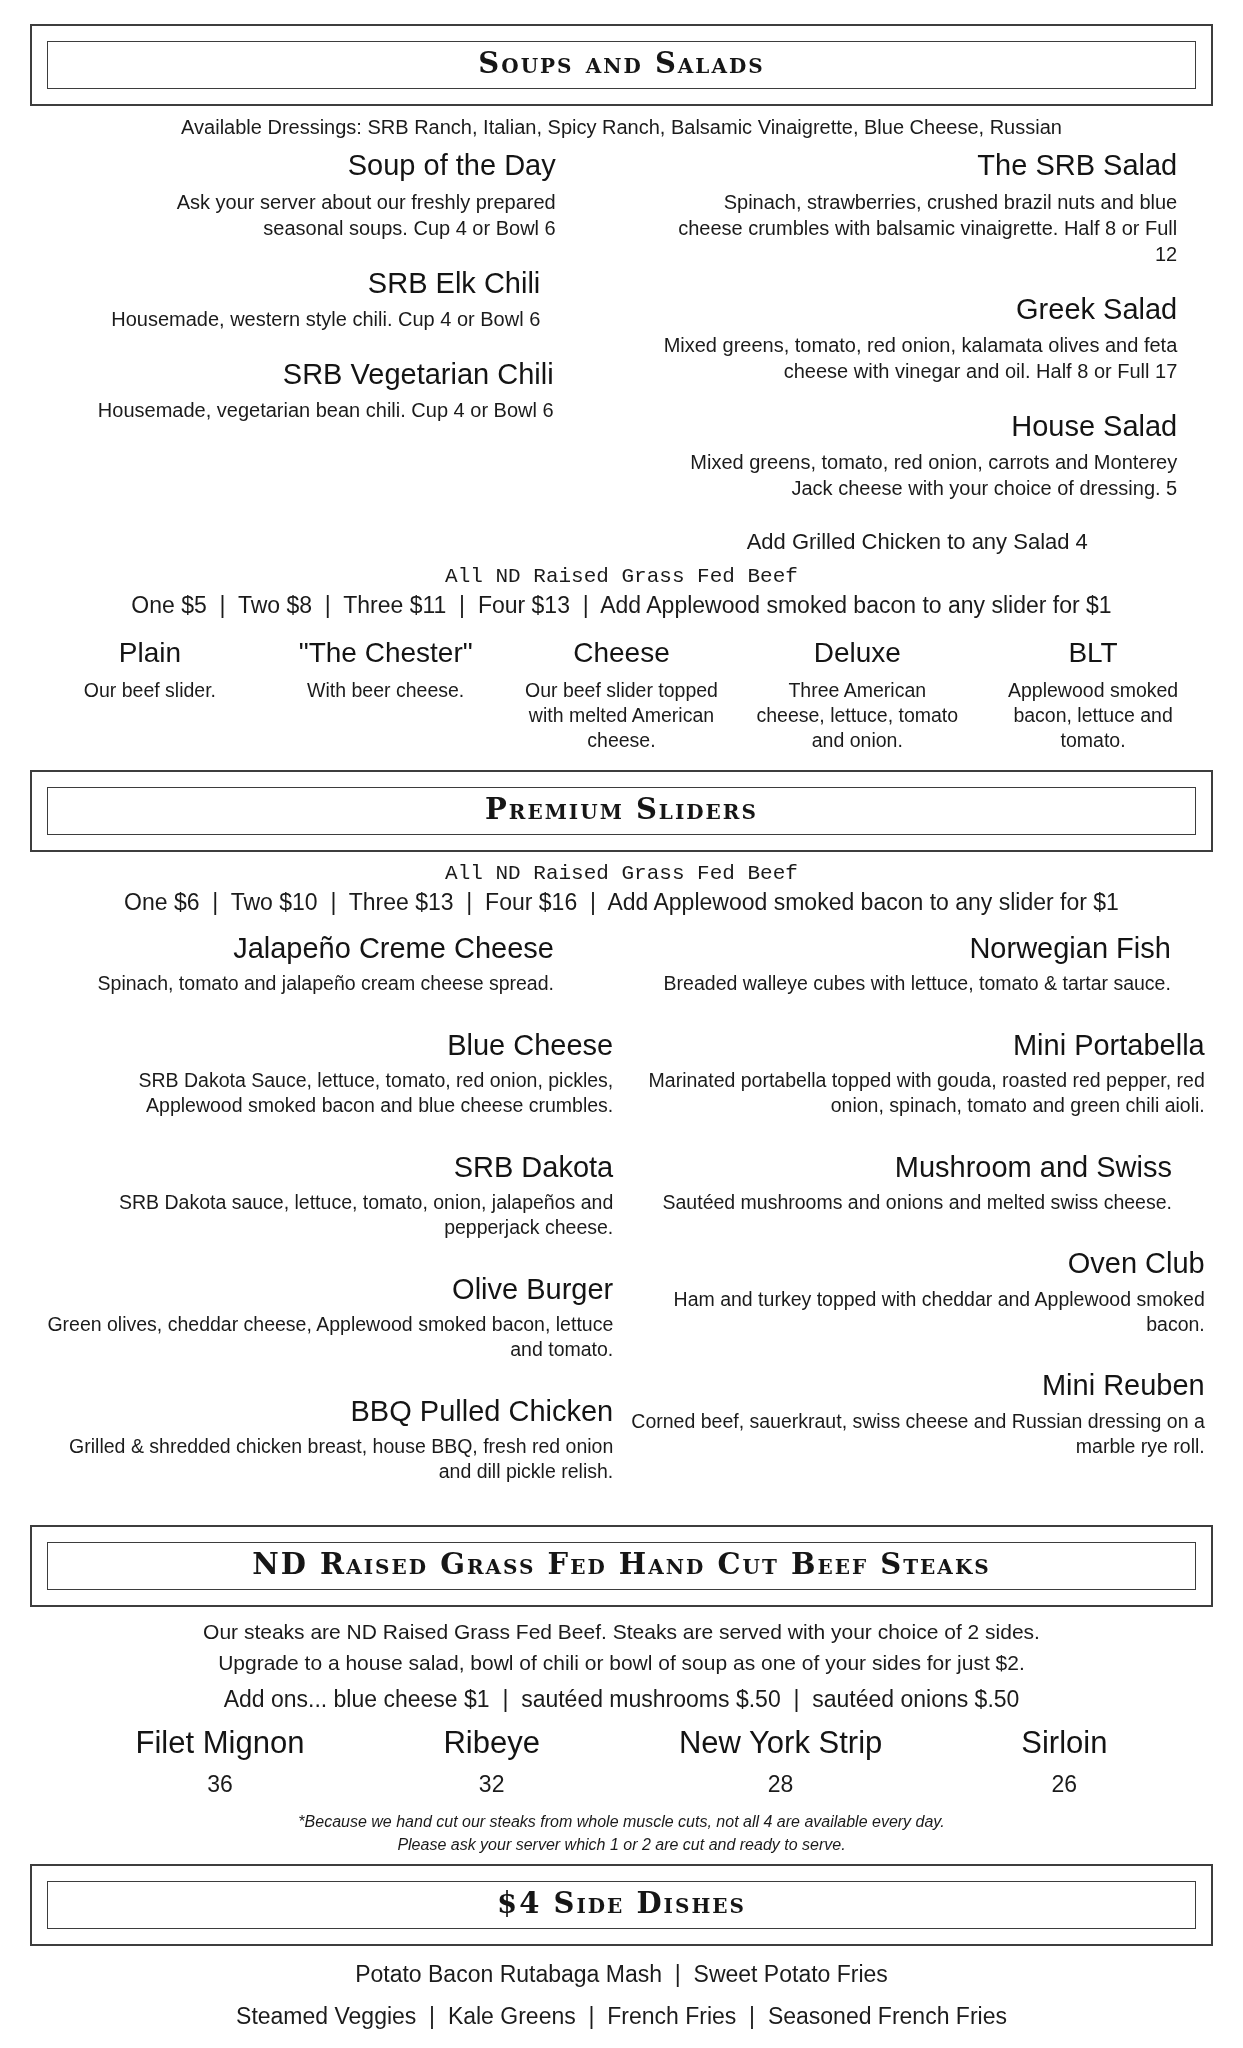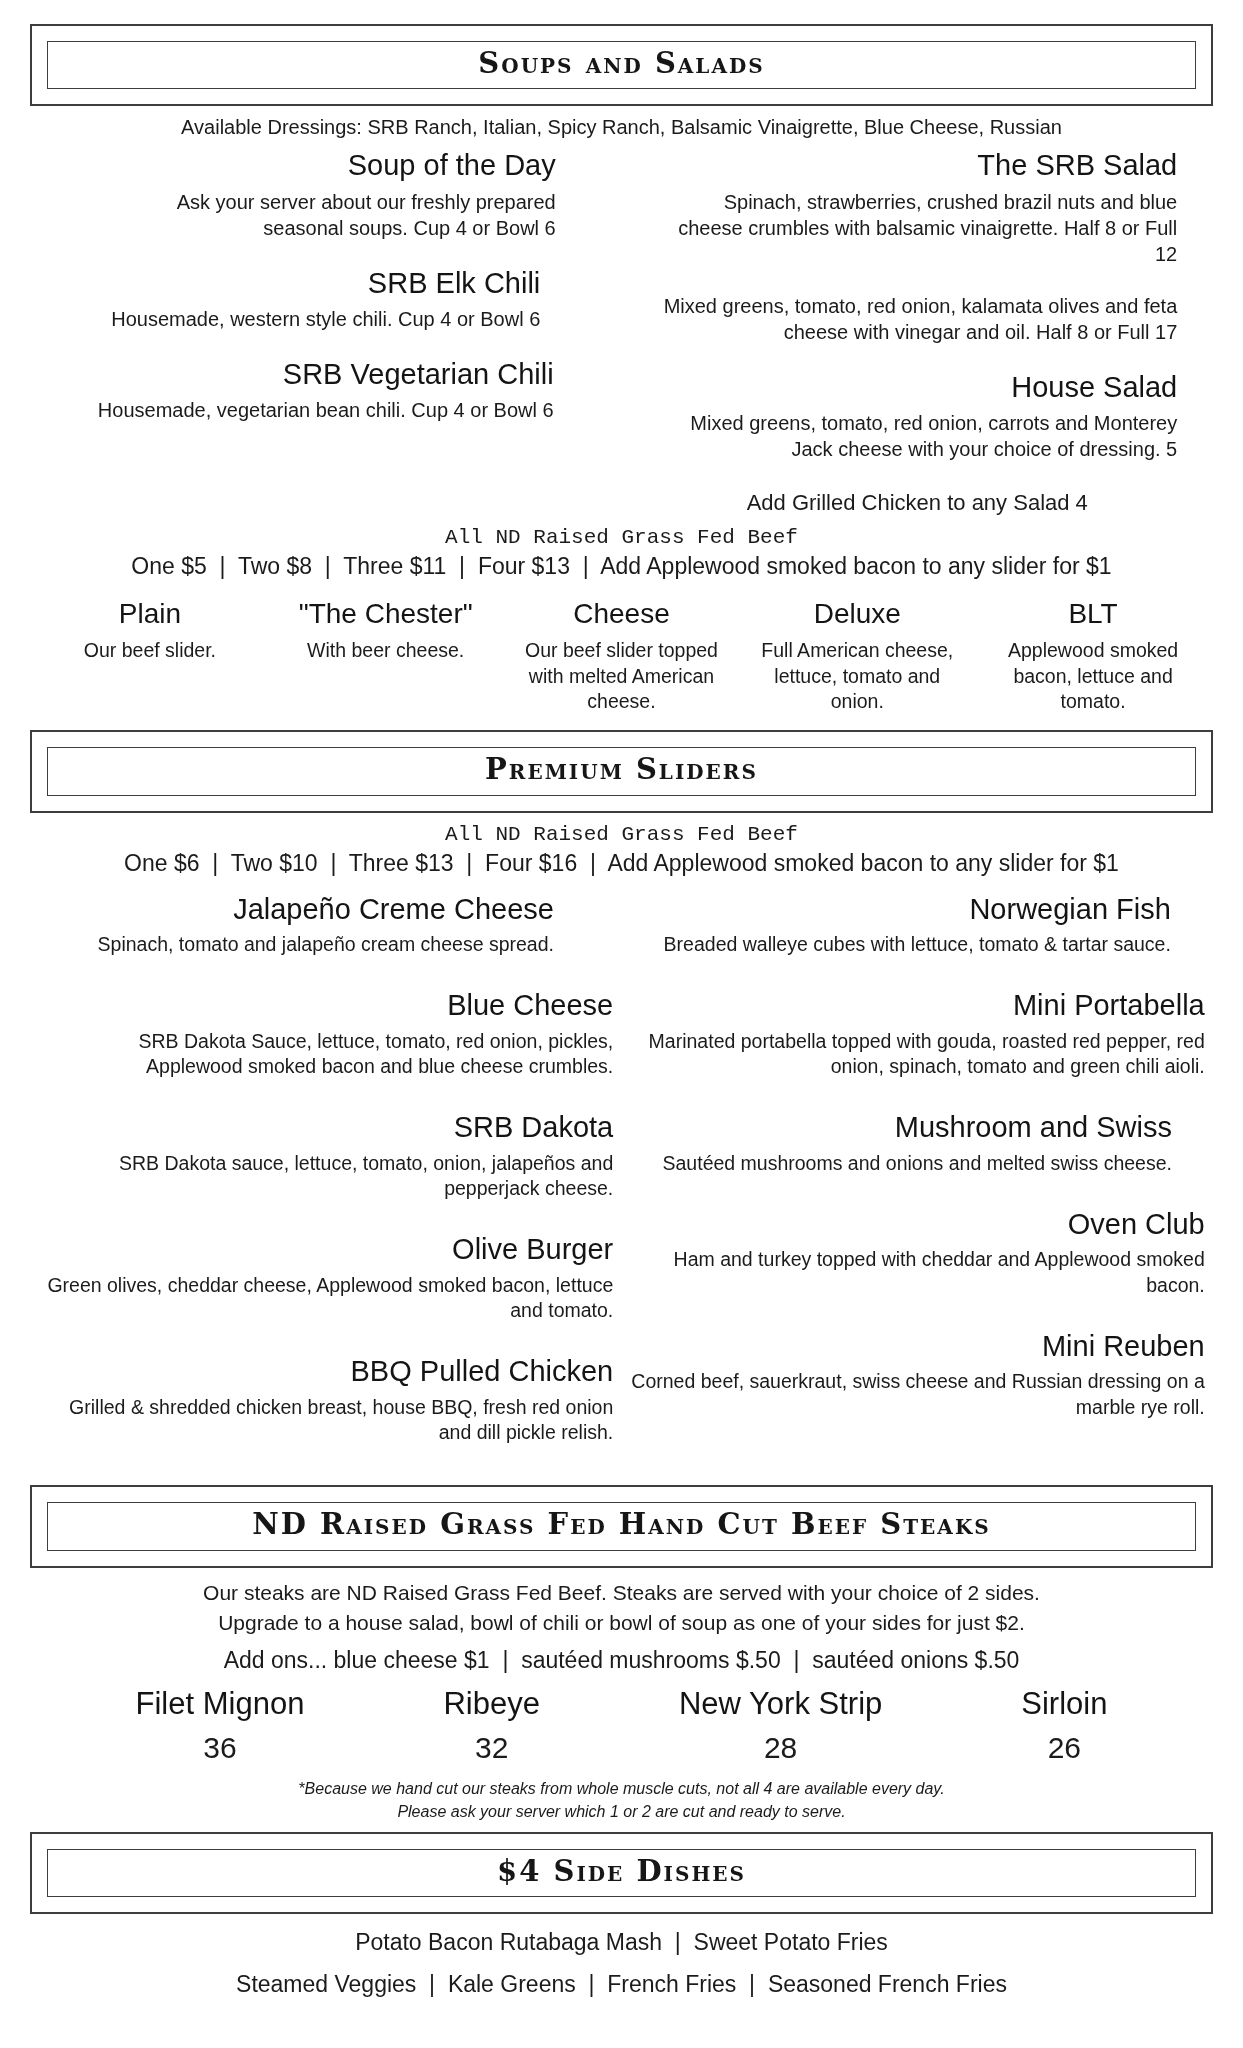--- a/index.html
+++ b/index.html
@@ -49,21 +49,21 @@
   .premium-cols { margin-top:16px; }
   .premium-cols .menu-item { max-width:575px; margin-bottom:32px; }
   .premium-cols .item-desc { font-size:19.5px; }
 
   .steak-line { font-size:21px; text-align:center; line-height:1.45; }
   .steak-intro { margin-top:10px; }
   .addons { font-size:23px; margin:8px 0 4px; }
   .steak-row { display:flex; justify-content:space-around; margin:12px 36px 12px; }
   .steak-item { text-align:center; }
   .steak-item .item-name { font-size:31px; margin-bottom:10px; }
-  .steak-price { font-size:30px; }
+  .steak-price { font-size:23px; }
   .footnote { font-style:italic; font-size:16px; text-align:center; line-height:1.45; font-family:"Liberation Sans",sans-serif; }
 
   .side-row { font-size:23px; text-align:center; margin-top:15px; white-space:pre-wrap; }
 </style>
 </head>
 <body>
 
 <div class="page">
 
   <section class="menu-section">
@@ -87,20 +87,21 @@
           <h3 class="item-name">SRB Vegetarian Chili</h3>
           <p class="item-desc">Housemade, vegetarian bean chili. Cup 4 or Bowl 6</p>
         </div>
       </div>
       <div class="col col-right">
         <div class="menu-item">
           <h3 class="item-name">The SRB Salad</h3>
           <p class="item-desc">Spinach, strawberries, crushed brazil nuts and blue cheese crumbles with balsamic vinaigrette. Half 8 or Full 12</p>
         </div>
         <div class="menu-item">
+          <h3 class="item-name">Greek Salad</h3>
           <p class="item-desc">Mixed greens, tomato, red onion, kalamata olives and feta cheese with vinegar and oil. Half 8 or Full 17</p>
         </div>
         <div class="menu-item">
           <h3 class="item-name">House Salad</h3>
           <p class="item-desc">Mixed greens, tomato, red onion, carrots and Monterey Jack cheese with your choice of dressing. 5</p>
         </div>
         <p class="salad-addon">Add Grilled Chicken to any Salad 4</p>
       </div>
     </div>
   </section>
@@ -116,21 +117,21 @@
       <div class="slider-item">
         <h3 class="item-name">"The Chester"</h3>
         <p class="item-desc">With beer cheese.</p>
       </div>
       <div class="slider-item">
         <h3 class="item-name">Cheese</h3>
         <p class="item-desc">Our beef slider topped with melted American cheese.</p>
       </div>
       <div class="slider-item">
         <h3 class="item-name">Deluxe</h3>
-        <p class="item-desc">Full American cheese, lettuce, tomato and onion.</p>
+        <p class="item-desc">Three American cheese, lettuce, tomato and onion.</p>
       </div>
       <div class="slider-item">
         <h3 class="item-name">BLT</h3>
         <p class="item-desc">Applewood smoked bacon, lettuce and tomato.</p>
       </div>
     </div>
   </section>
 
   <section class="menu-section">
     <div class="box-header">

